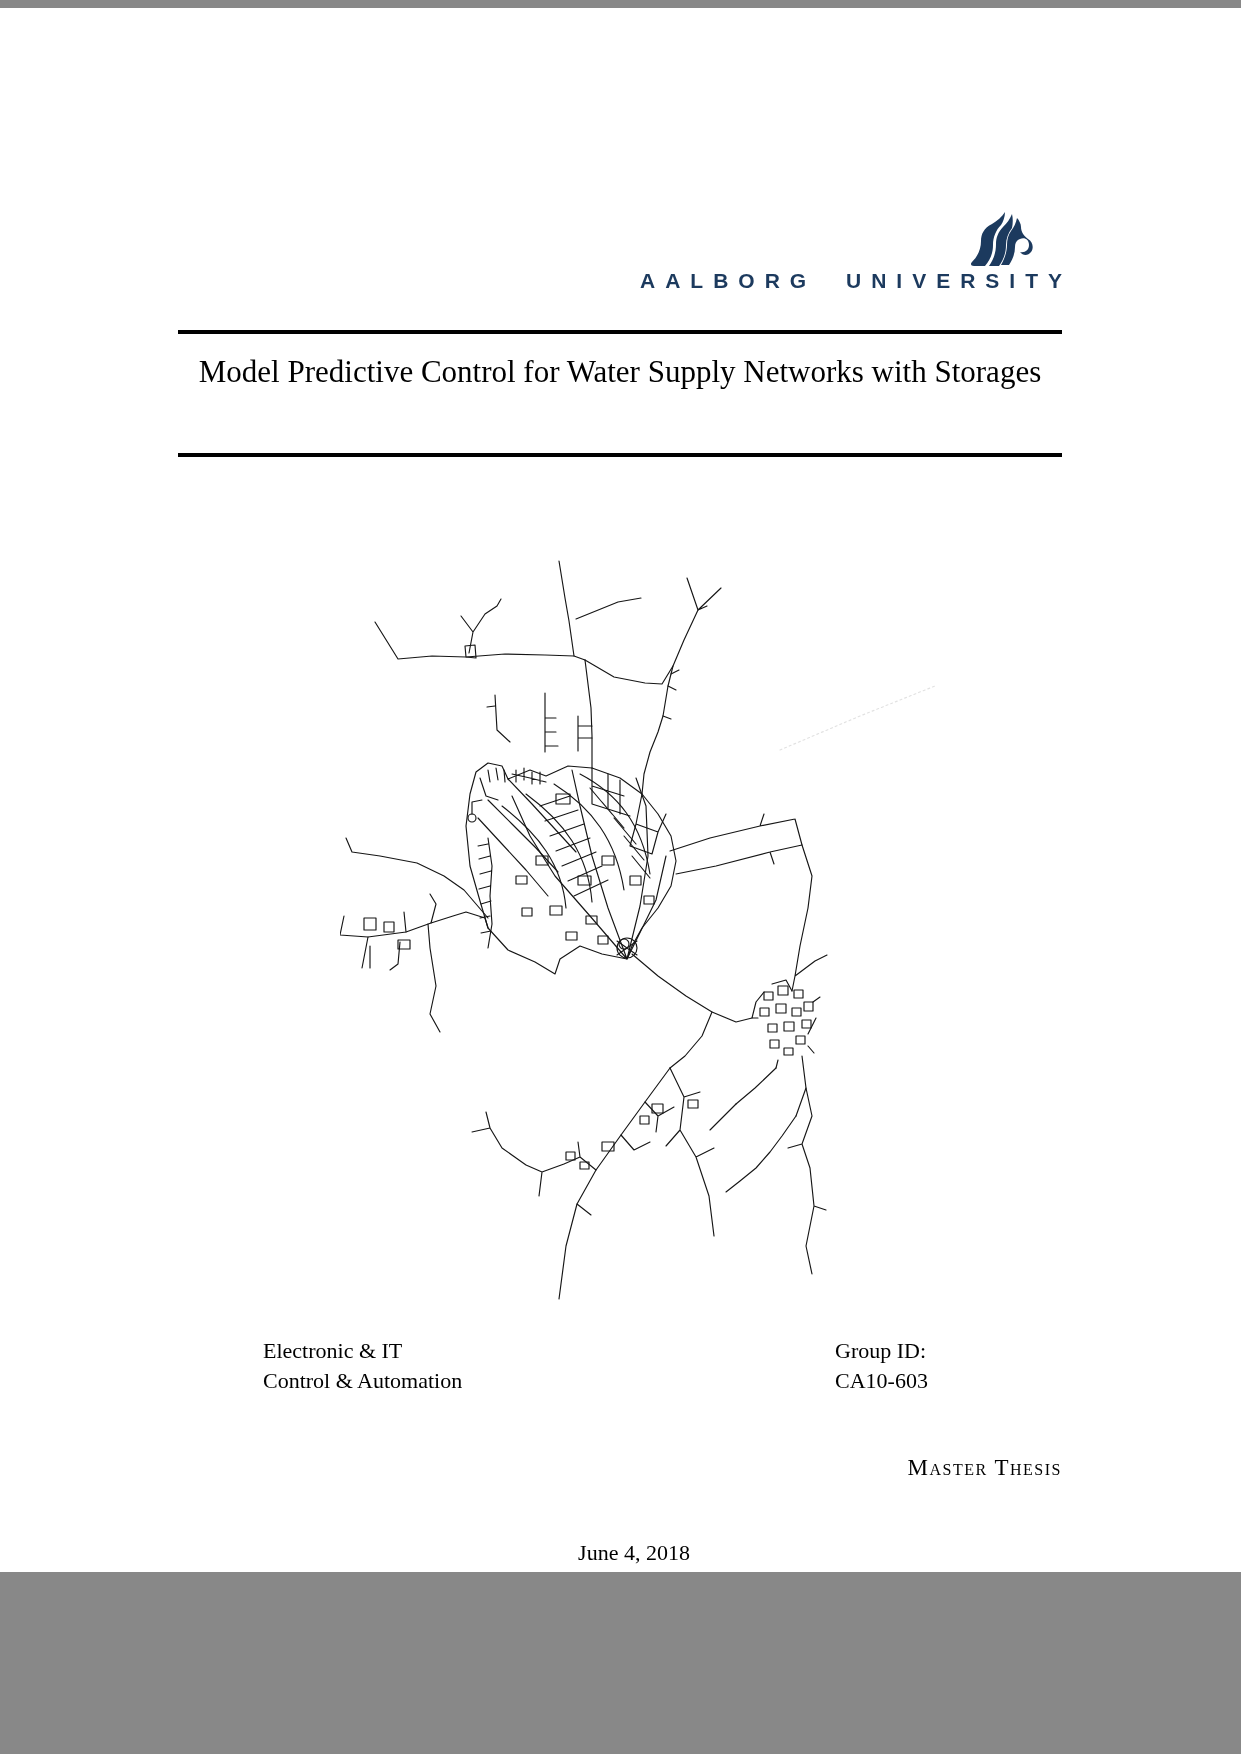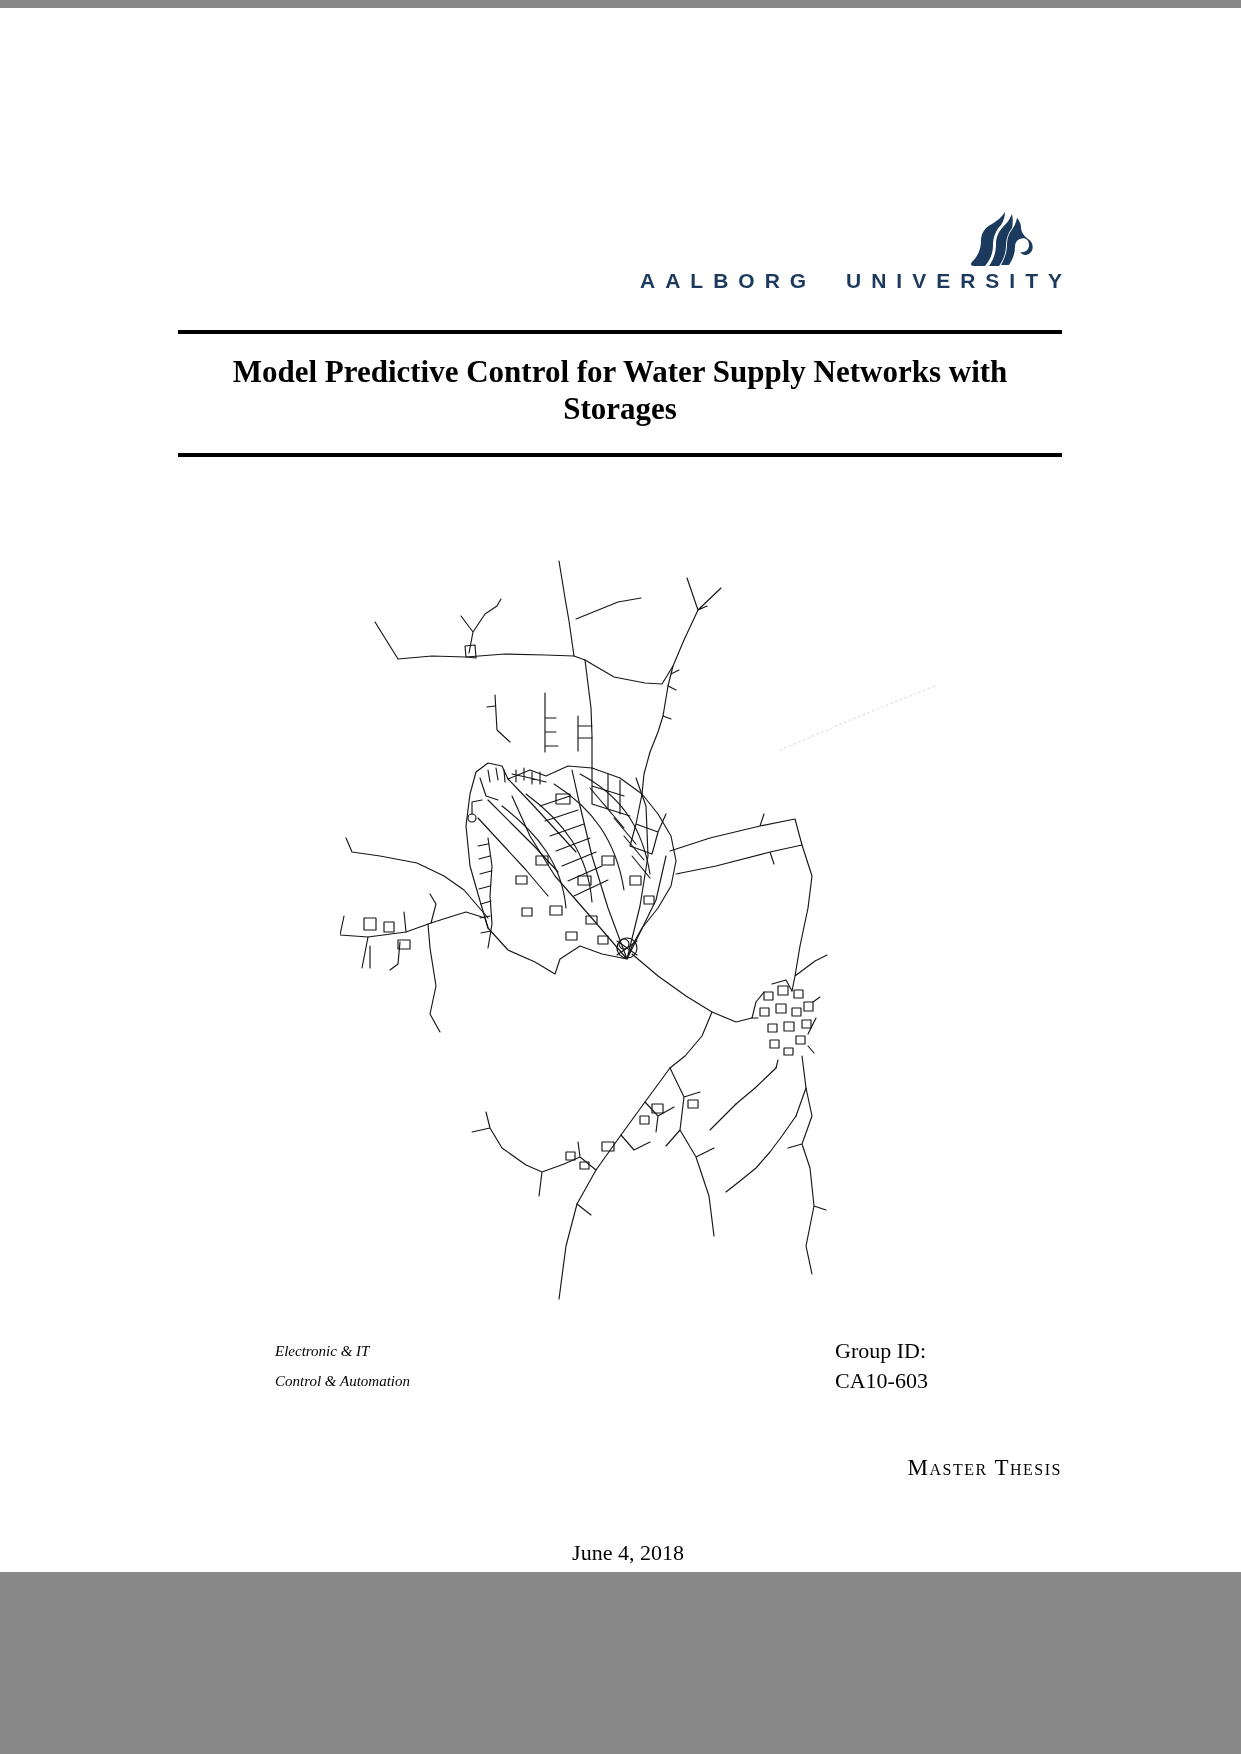--- a/index.html
+++ b/index.html
@@ -28,48 +28,48 @@
     white-space:nowrap;
   }
   
   .rule{position:absolute;left:178px;width:884px;height:4px;background:#000;}
   .rule-top{top:322px;}
   .rule-bottom{top:445px;}
   .title{
     position:absolute;left:178px;top:345px;width:884px;
     margin:0;
     font-size:31px;line-height:37px;
-    font-weight:bold;
+    font-weight:normal;
     text-align:center;
     font-family:"Liberation Serif", serif;
   }
   
   .map{position:absolute;left:340px;top:548px;width:610px;height:747px;}
   .map svg{display:block;width:100%;height:100%;}
   .map path{fill:none;stroke:#161616;stroke-width:1.15;stroke-linecap:round;stroke-linejoin:round;}
   .map circle{fill:none;stroke:#161616;stroke-width:1.15;}
   .map path.faint{stroke:#e2e2e2;stroke-dasharray:2 3;}
   
   .dept{
-    position:absolute;left:275px;top:1328px;
-    font-size:15px;line-height:30px;font-style:italic;
+    position:absolute;left:263px;top:1328px;
+    font-size:22px;line-height:30px;
   }
   .group{
     position:absolute;left:835px;top:1328px;width:180px;
     font-size:22px;line-height:30px;text-align:left;
   }
   .thesis-type{
     position:absolute;left:178px;top:1446px;width:884px;
     font-size:23px;line-height:28px;
     font-variant:small-caps;
     letter-spacing:1.5px;
     text-align:right;
   }
   .date{
-    position:absolute;left:186px;top:1532px;width:884px;
+    position:absolute;left:192px;top:1532px;width:884px;
     font-size:22px;line-height:26px;
     text-align:center;
   }
 </style>
 </head>
 <body>
 
 <div class="page">
 
   <svg class="logo-mark" viewBox="0 0 64 58" aria-hidden="true">

